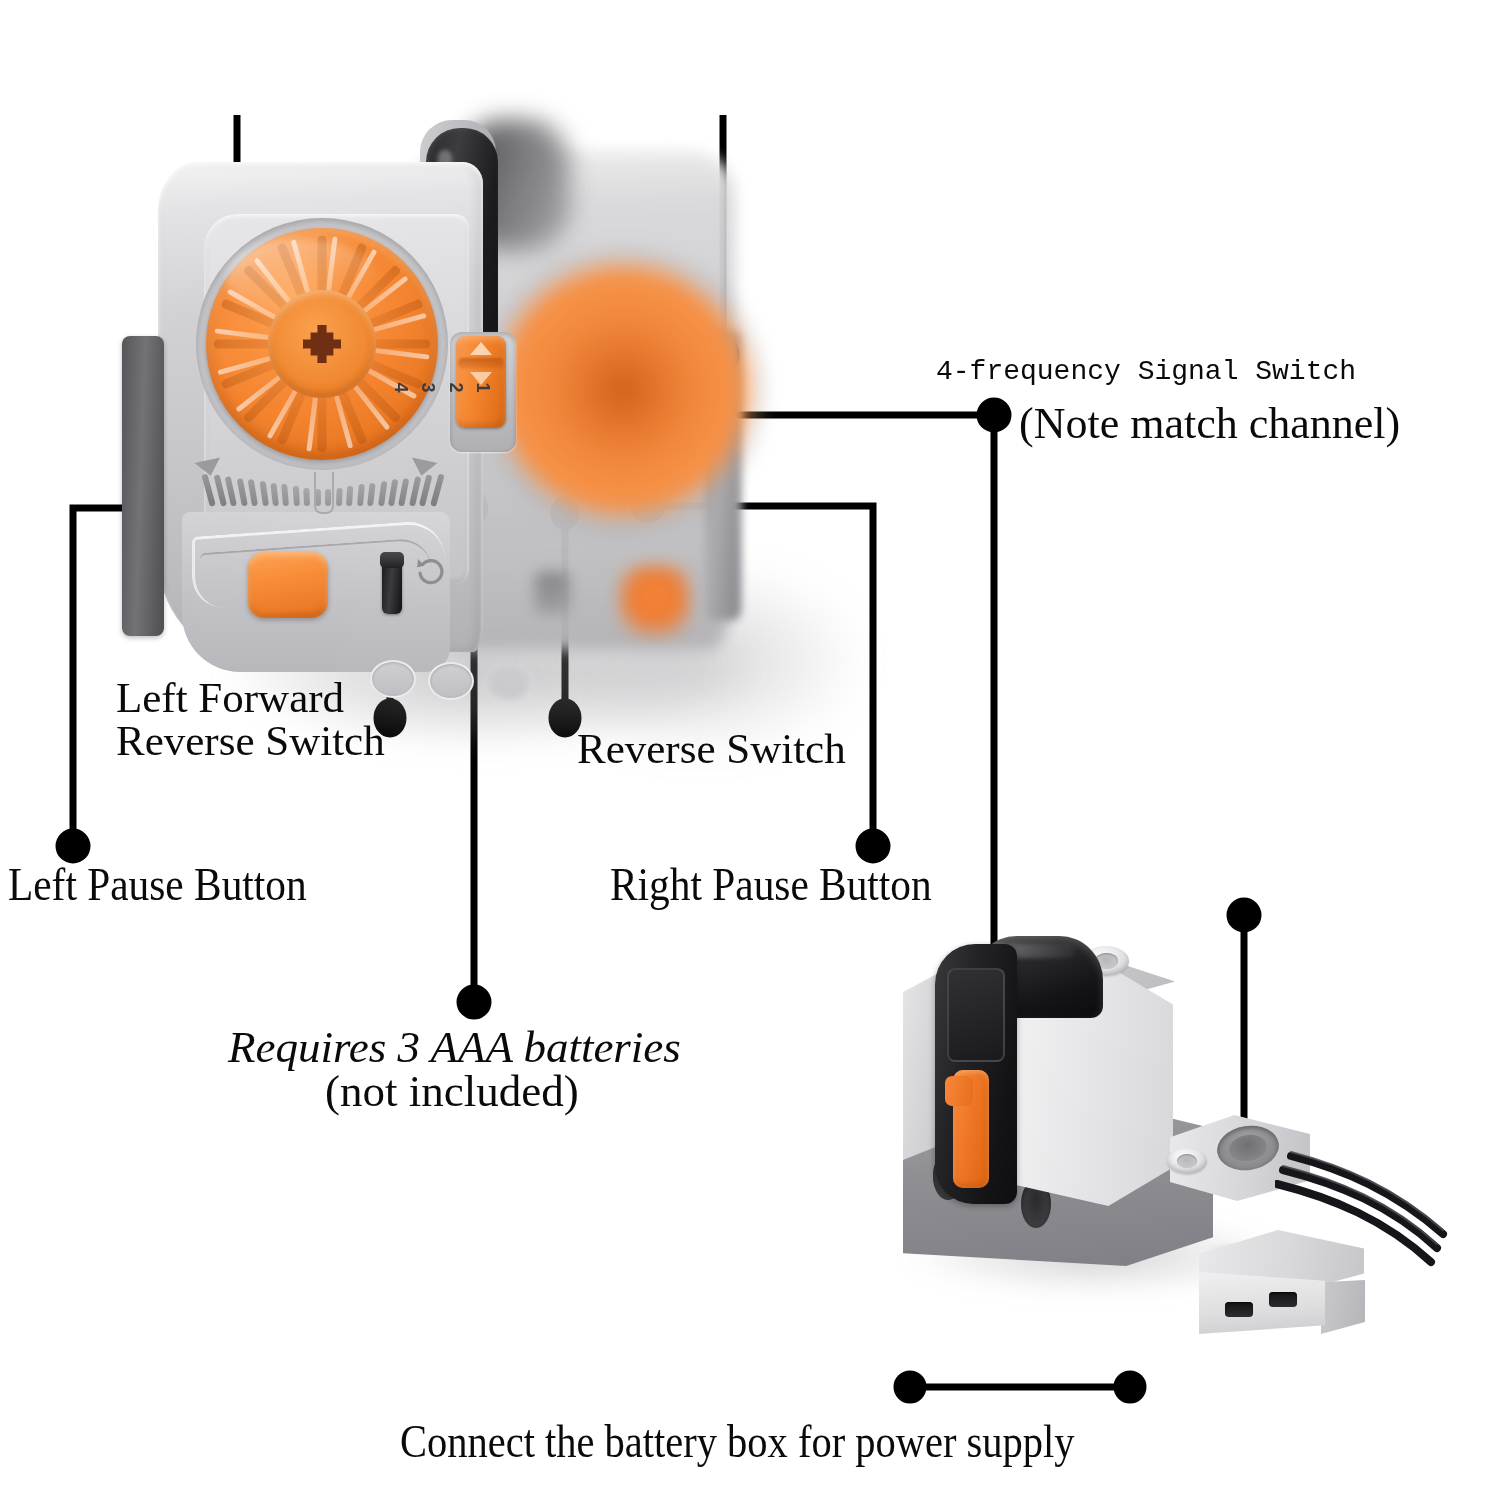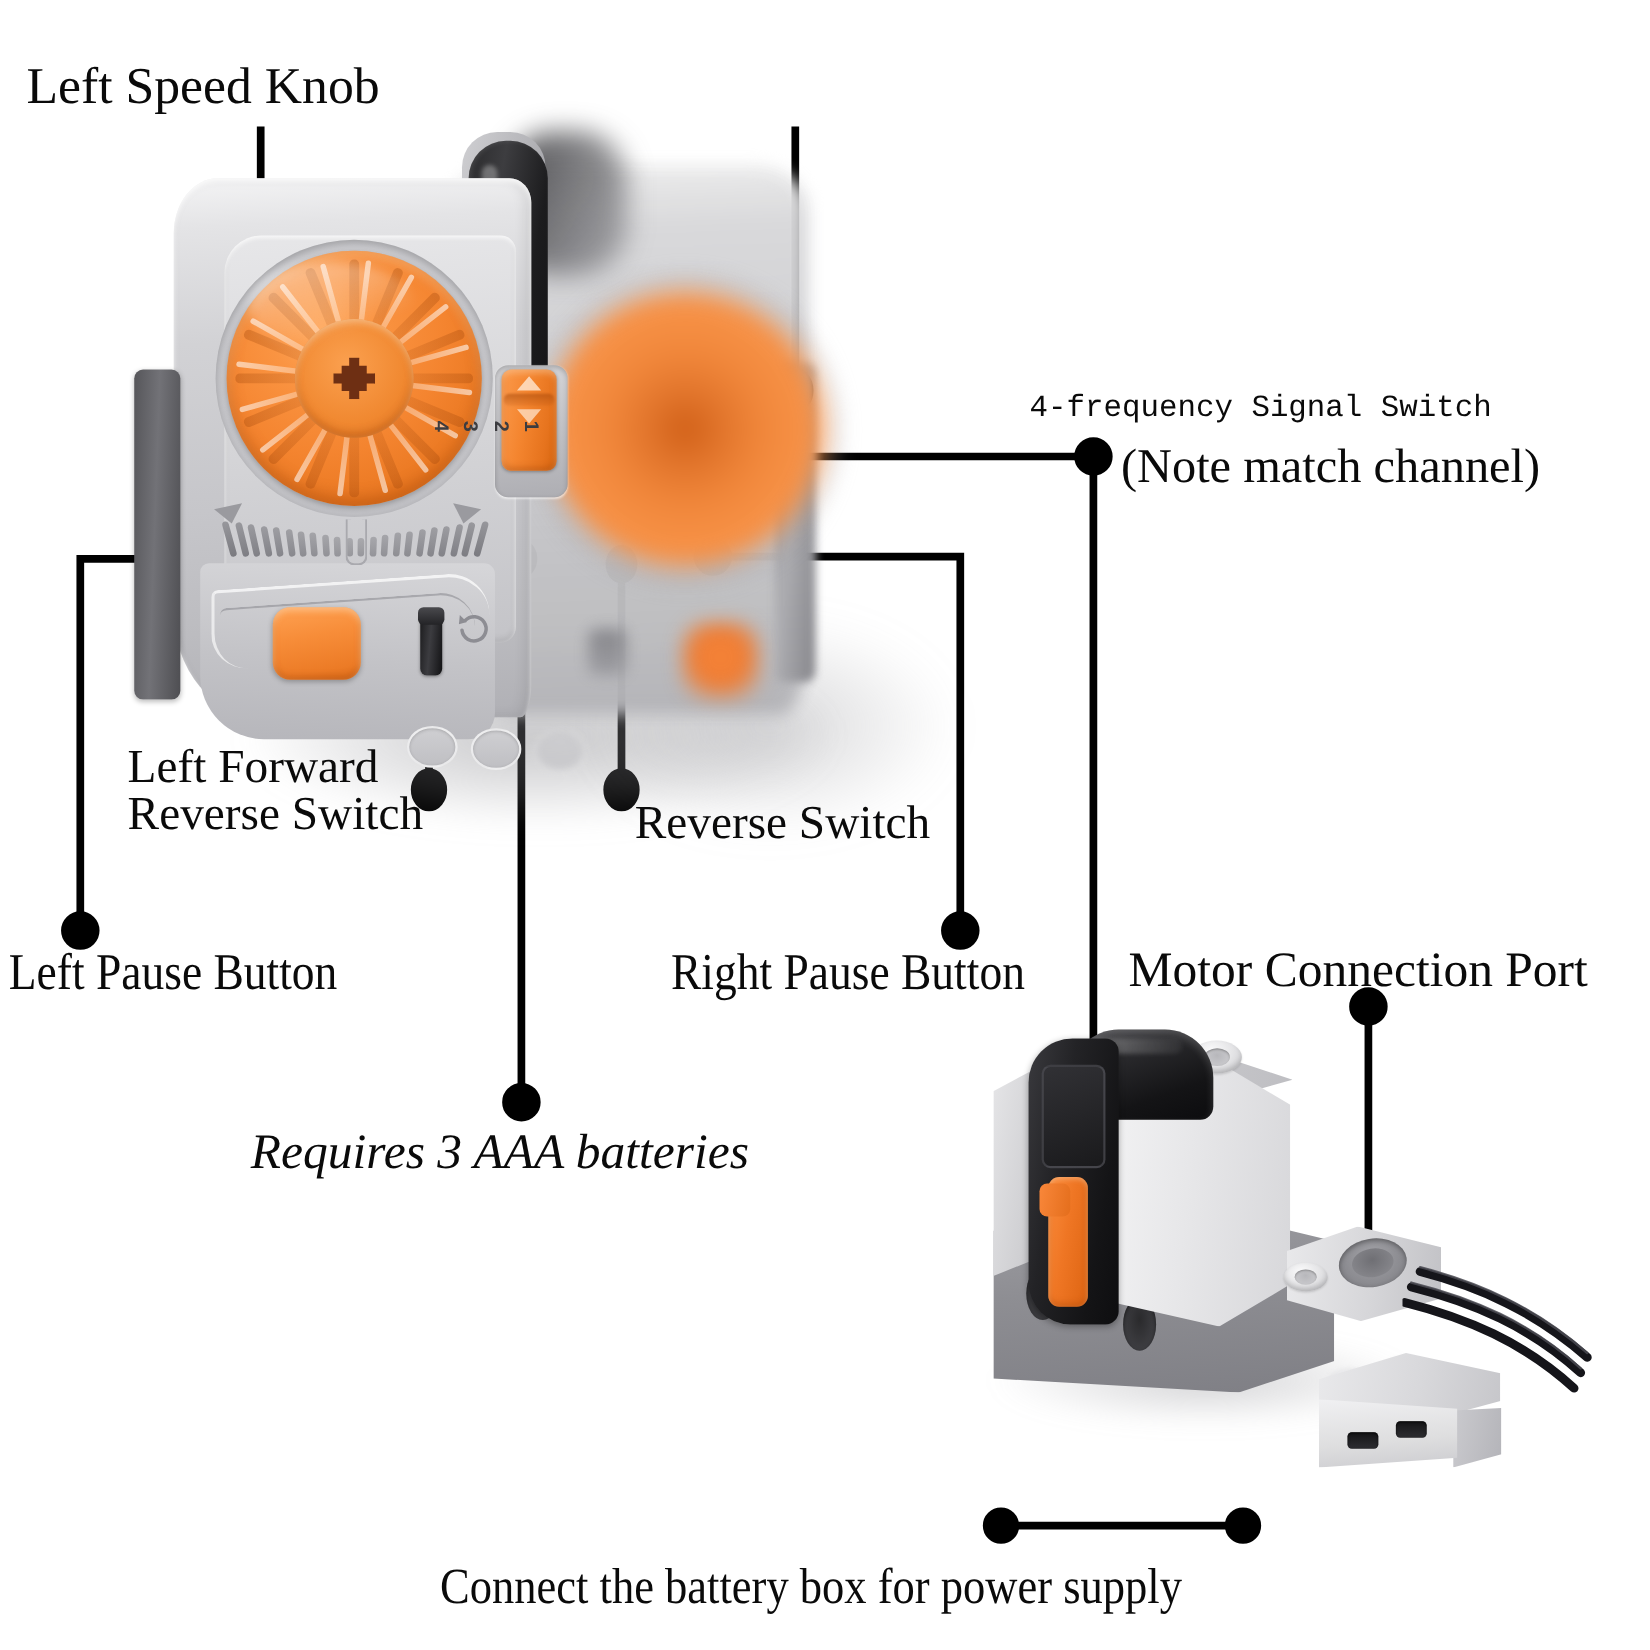--- a/index.html
+++ b/index.html
@@ -584,35 +584,34 @@
       <div class="plug-stud" style="left:12px;top:14px;"></div>
       <div class="plug-stud" style="left:62px;top:4px;"></div>
       <div class="plug-top"></div>
       <div class="plug-side"></div>
       <div class="plug-face"></div>
       <div class="plug-slot" style="left:30px;top:72px;"></div>
       <div class="plug-slot" style="left:74px;top:62px;"></div>
     </div>
   </div>
 
-  <div class="lbl" style="left:24px;top:55px;font-size:47px;">Left Speed Knob</div>
 
 
   <div class="lbl" style="left:936px;top:357px;font-size:28px;font-family:Liberation Mono, monospace;">4-frequency Signal Switch</div>
   <div class="lbl" style="left:116px;top:675px;font-size:43px;">Left Forward</div>
 
   <div class="lbl" style="left:1019px;top:401px;font-size:44px;">(Note match channel)</div>
   <div class="lbl" style="left:116px;top:718px;font-size:43px;">Reverse Switch</div>
 
   <div class="lbl" style="left:577px;top:726px;font-size:43px;">Reverse Switch</div>
 
   <div class="lbl cond" style="left:8px;top:860px;font-size:47px;transform-origin:left top;">Left Pause Button</div>
 
   <div class="lbl cond" style="left:610px;top:860px;font-size:47px;transform-origin:left top;">Right Pause Button</div>
 
-  <div class="lbl" style="left:1026px;top:858px;font-size:45px;">Motor Connection Port</div>
 
   <div class="lbl" style="left:228px;top:1024px;font-size:45px;font-style:italic;">Requires 3 AAA batteries</div>
+  <div class="lbl" style="left:325px;top:1068px;font-size:45px;">(not included)</div>
 
 
   <div class="lbl cond" style="left:400px;top:1418px;font-size:46px;transform-origin:left top;">Connect the battery box for power supply</div>
 
 </div>
 
 </body></html>

